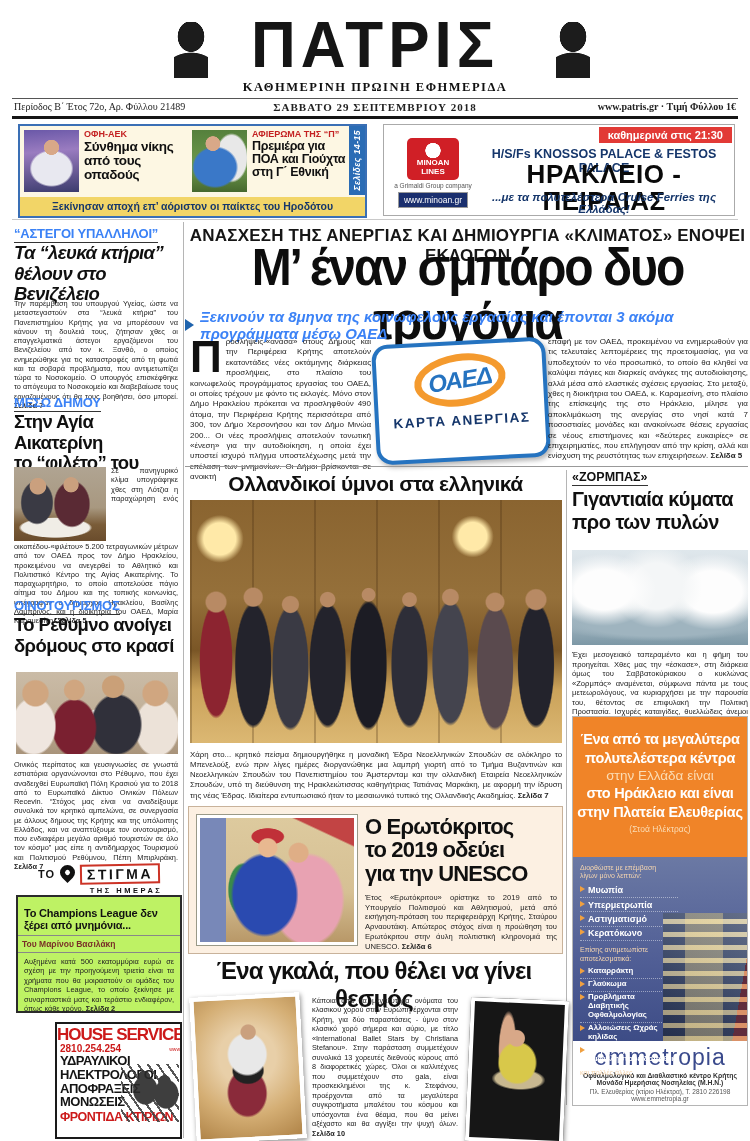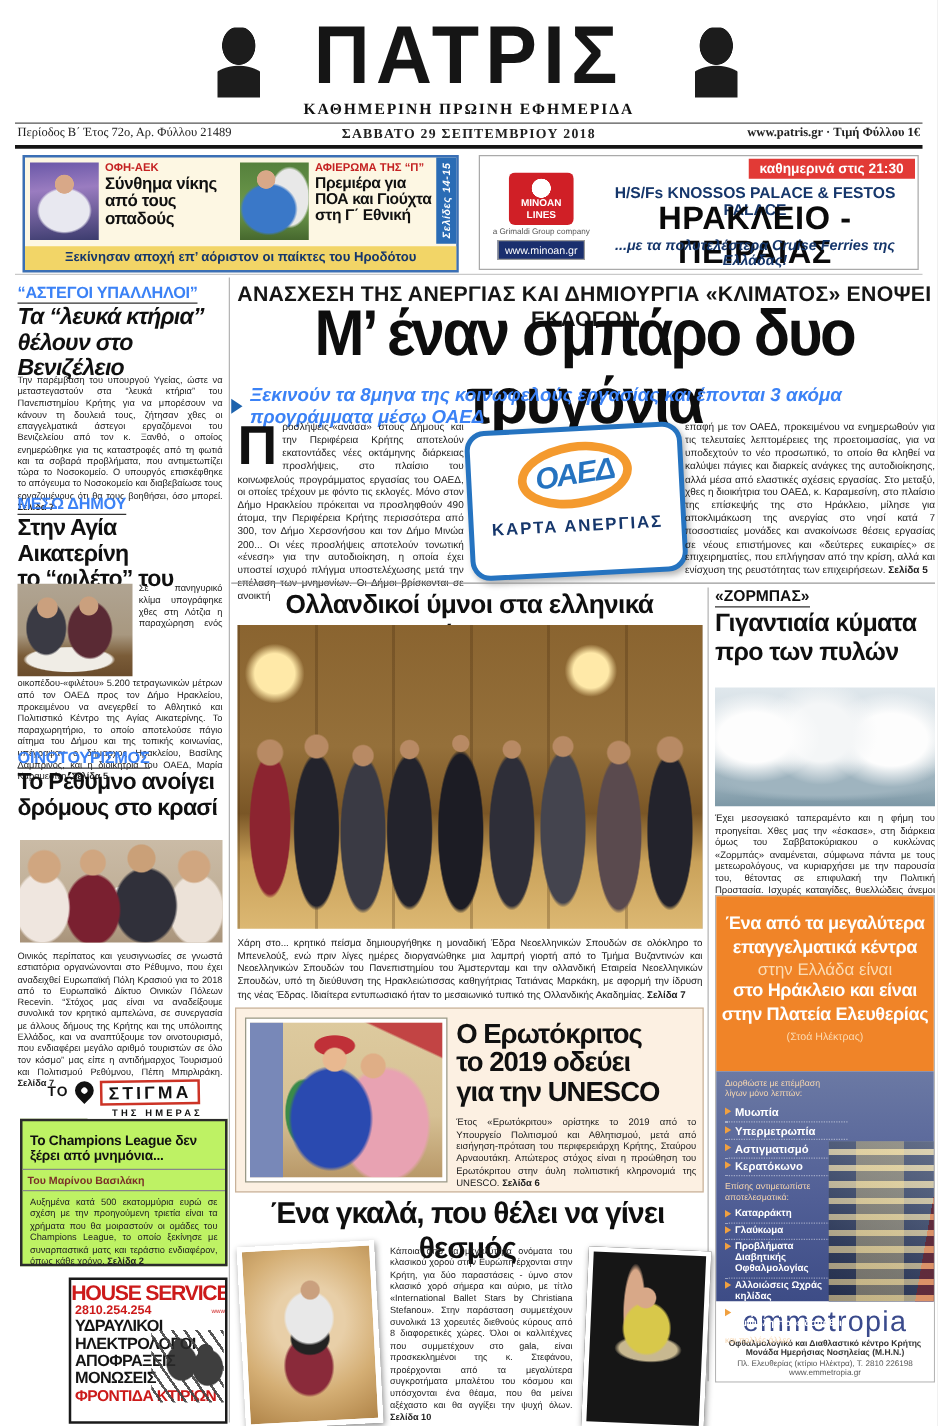--- a/index.html
+++ b/index.html
@@ -430,21 +430,21 @@
 προ των πυλών</div>
   <div class="abs photo ph-waves"></div>
   <div class="abs zo-body just">
     <span>Έχει μεσογειακό ταπεραμέντο και η φήμη του προηγείται. Χθες μας την «έσκασε», στη διάρκεια όμως του Σαββατοκύριακου ο κυκλώνας «Ζορμπάς» αναμένεται, σύμφωνα πάντα με τους μετεωρολόγους, να κυριαρχήσει με την παρουσία του, θέτοντας σε επιφυλακή την Πολιτική Προστασία. Ισχυρές καταιγίδες, θυελλώδεις άνεμοι και προβλέψεις για κύματα, που θα φθάνουν τα 11 μέτρα.</span>
     <b>Σελίδα 3</b>
   </div>
 
   <div class="abs em-ad">
     <div class="em-orange">
       <div class="eml-strong">Ένα από τα μεγαλύτερα</div>
-      <div class="eml-strong">επαγγελματικά κέντρα</div>
+      <div class="eml-strong">πολυτελέστερα κέντρα</div>
       <div class="eml-soft">στην Ελλάδα είναι</div>
       <div class="eml-strong">στο Ηράκλειο και είναι</div>
       <div class="eml-strong">στην Πλατεία Ελευθερίας</div>
       <div class="eml-small">(Στοά Ηλέκτρας)</div>
     </div>
     <div class="em-blue">
       <div class="ph-building photo"></div>
       <div class="em-intro">Διορθώστε με επέμβαση λίγων μόνο λεπτών:</div>
       <div class="em-item">
           <span class="etri"></span>

